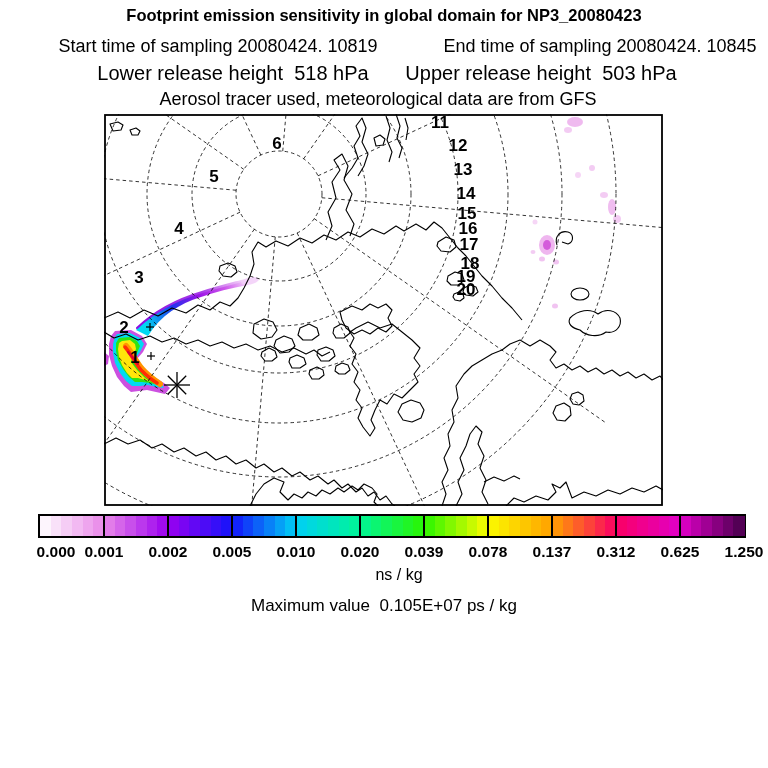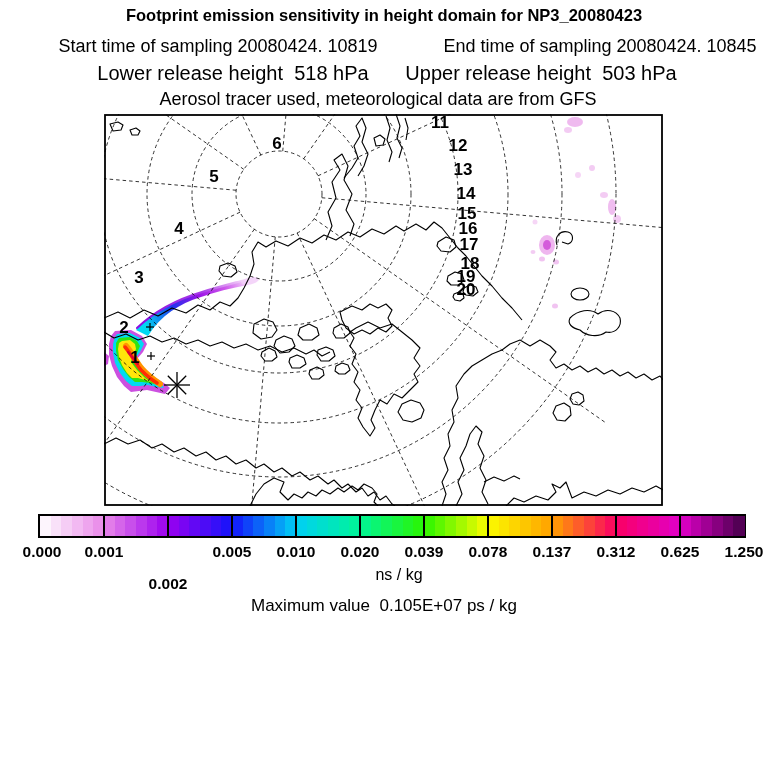--- a/index.html
+++ b/index.html
@@ -17,21 +17,21 @@
   #colorbar{position:absolute;left:38px;top:514px;width:704px;height:20px;
             border:2.5px solid #000;background:#fff;}
   .cbcell{position:absolute;top:0;height:100%;}
   .cbline{position:absolute;top:0;height:100%;width:2px;background:#000;transform:translateX(-50%);}
   .cbtick{position:absolute;top:27px;font-size:15.5px;font-weight:bold;transform:translateX(-50%);white-space:pre;}
 </style>
 </head>
 <body>
 
 <div id="canvas">
-  <div class="hline ttl">Footprint emission sensitivity in height domain for NP3_20080423</div>
+  <div class="hline ttl">Footprint emission sensitivity in global domain for NP3_20080423</div>
   <span class="hline l2 cpos" style="left:218px">Start time of sampling 20080424. 10819</span>
   <span class="hline l2 cpos" style="left:600px">End time of sampling 20080424. 10845</span>
   <span class="hline l3 cpos" style="left:233px">Lower release height  518 hPa</span>
   <span class="hline l3 cpos" style="left:541px">Upper release height  503 hPa</span>
   <span class="hline l4 cpos">Aerosol tracer used, meteorological data are from GFS</span>
 
   <svg id="map" width="559" height="392" viewBox="0 0 559 392">
       <defs>
         <clipPath id="mclip">
           <rect x="0" y="0" width="559" height="392"></rect>
@@ -239,23 +239,23 @@
       <div class="cbline" style="left: 64px;"></div>
       <div class="cbline" style="left: 128px;"></div>
       <div class="cbline" style="left: 192px;"></div>
       <div class="cbline" style="left: 256px;"></div>
       <div class="cbline" style="left: 320px;"></div>
       <div class="cbline" style="left: 384px;"></div>
       <div class="cbline" style="left: 448px;"></div>
       <div class="cbline" style="left: 512px;"></div>
       <div class="cbline" style="left: 576px;"></div>
       <div class="cbline" style="left: 640px;"></div>
-      <div class="cbtick" style="left: 2px; text-align: center;">0.000</div>
+      <div class="cbtick" style="left: 16px; text-align: center;">0.000</div>
       <div class="cbtick" style="left: 64px;">0.001</div>
-      <div class="cbtick" style="left: 128px; margin-top: 32px;">0.002</div>
+      <div class="cbtick" style="left: 128px;">0.002</div>
       <div class="cbtick" style="left: 192px;">0.005</div>
       <div class="cbtick" style="left: 256px;">0.010</div>
       <div class="cbtick" style="left: 320px;">0.020</div>
       <div class="cbtick" style="left: 384px;">0.039</div>
       <div class="cbtick" style="left: 448px;">0.078</div>
       <div class="cbtick" style="left: 512px;">0.137</div>
       <div class="cbtick" style="left: 576px;">0.312</div>
       <div class="cbtick" style="left: 640px;">0.625</div>
       <div class="cbtick" style="left: 704px;">1.250</div>
     </div>

